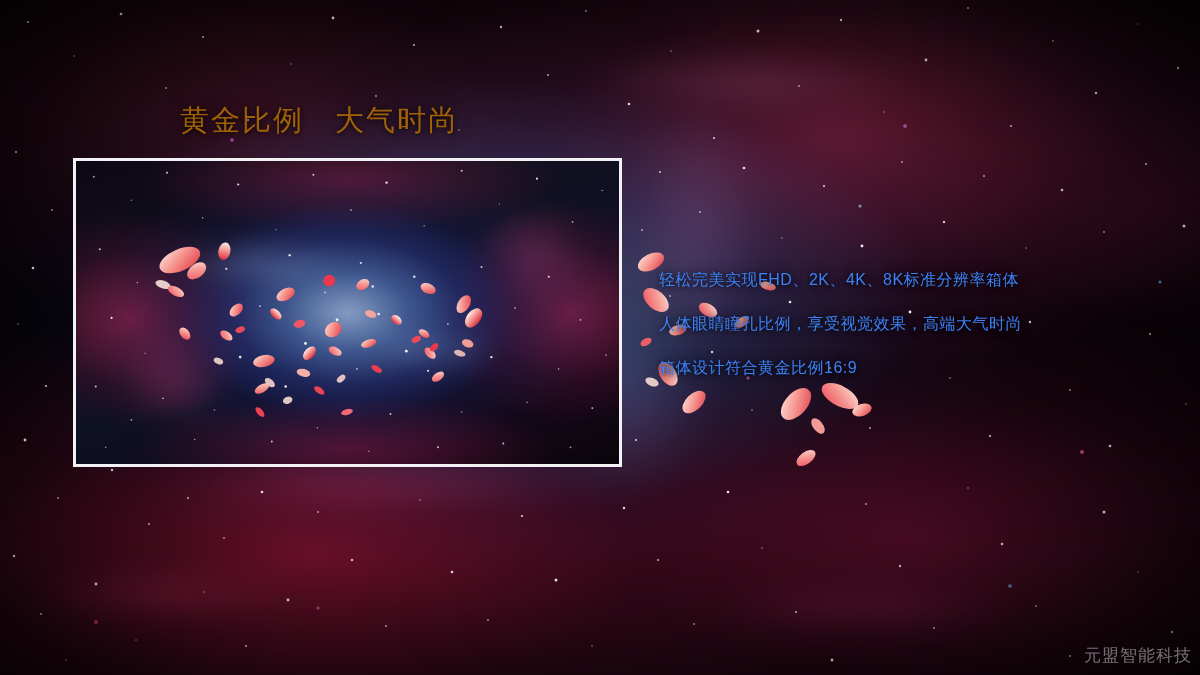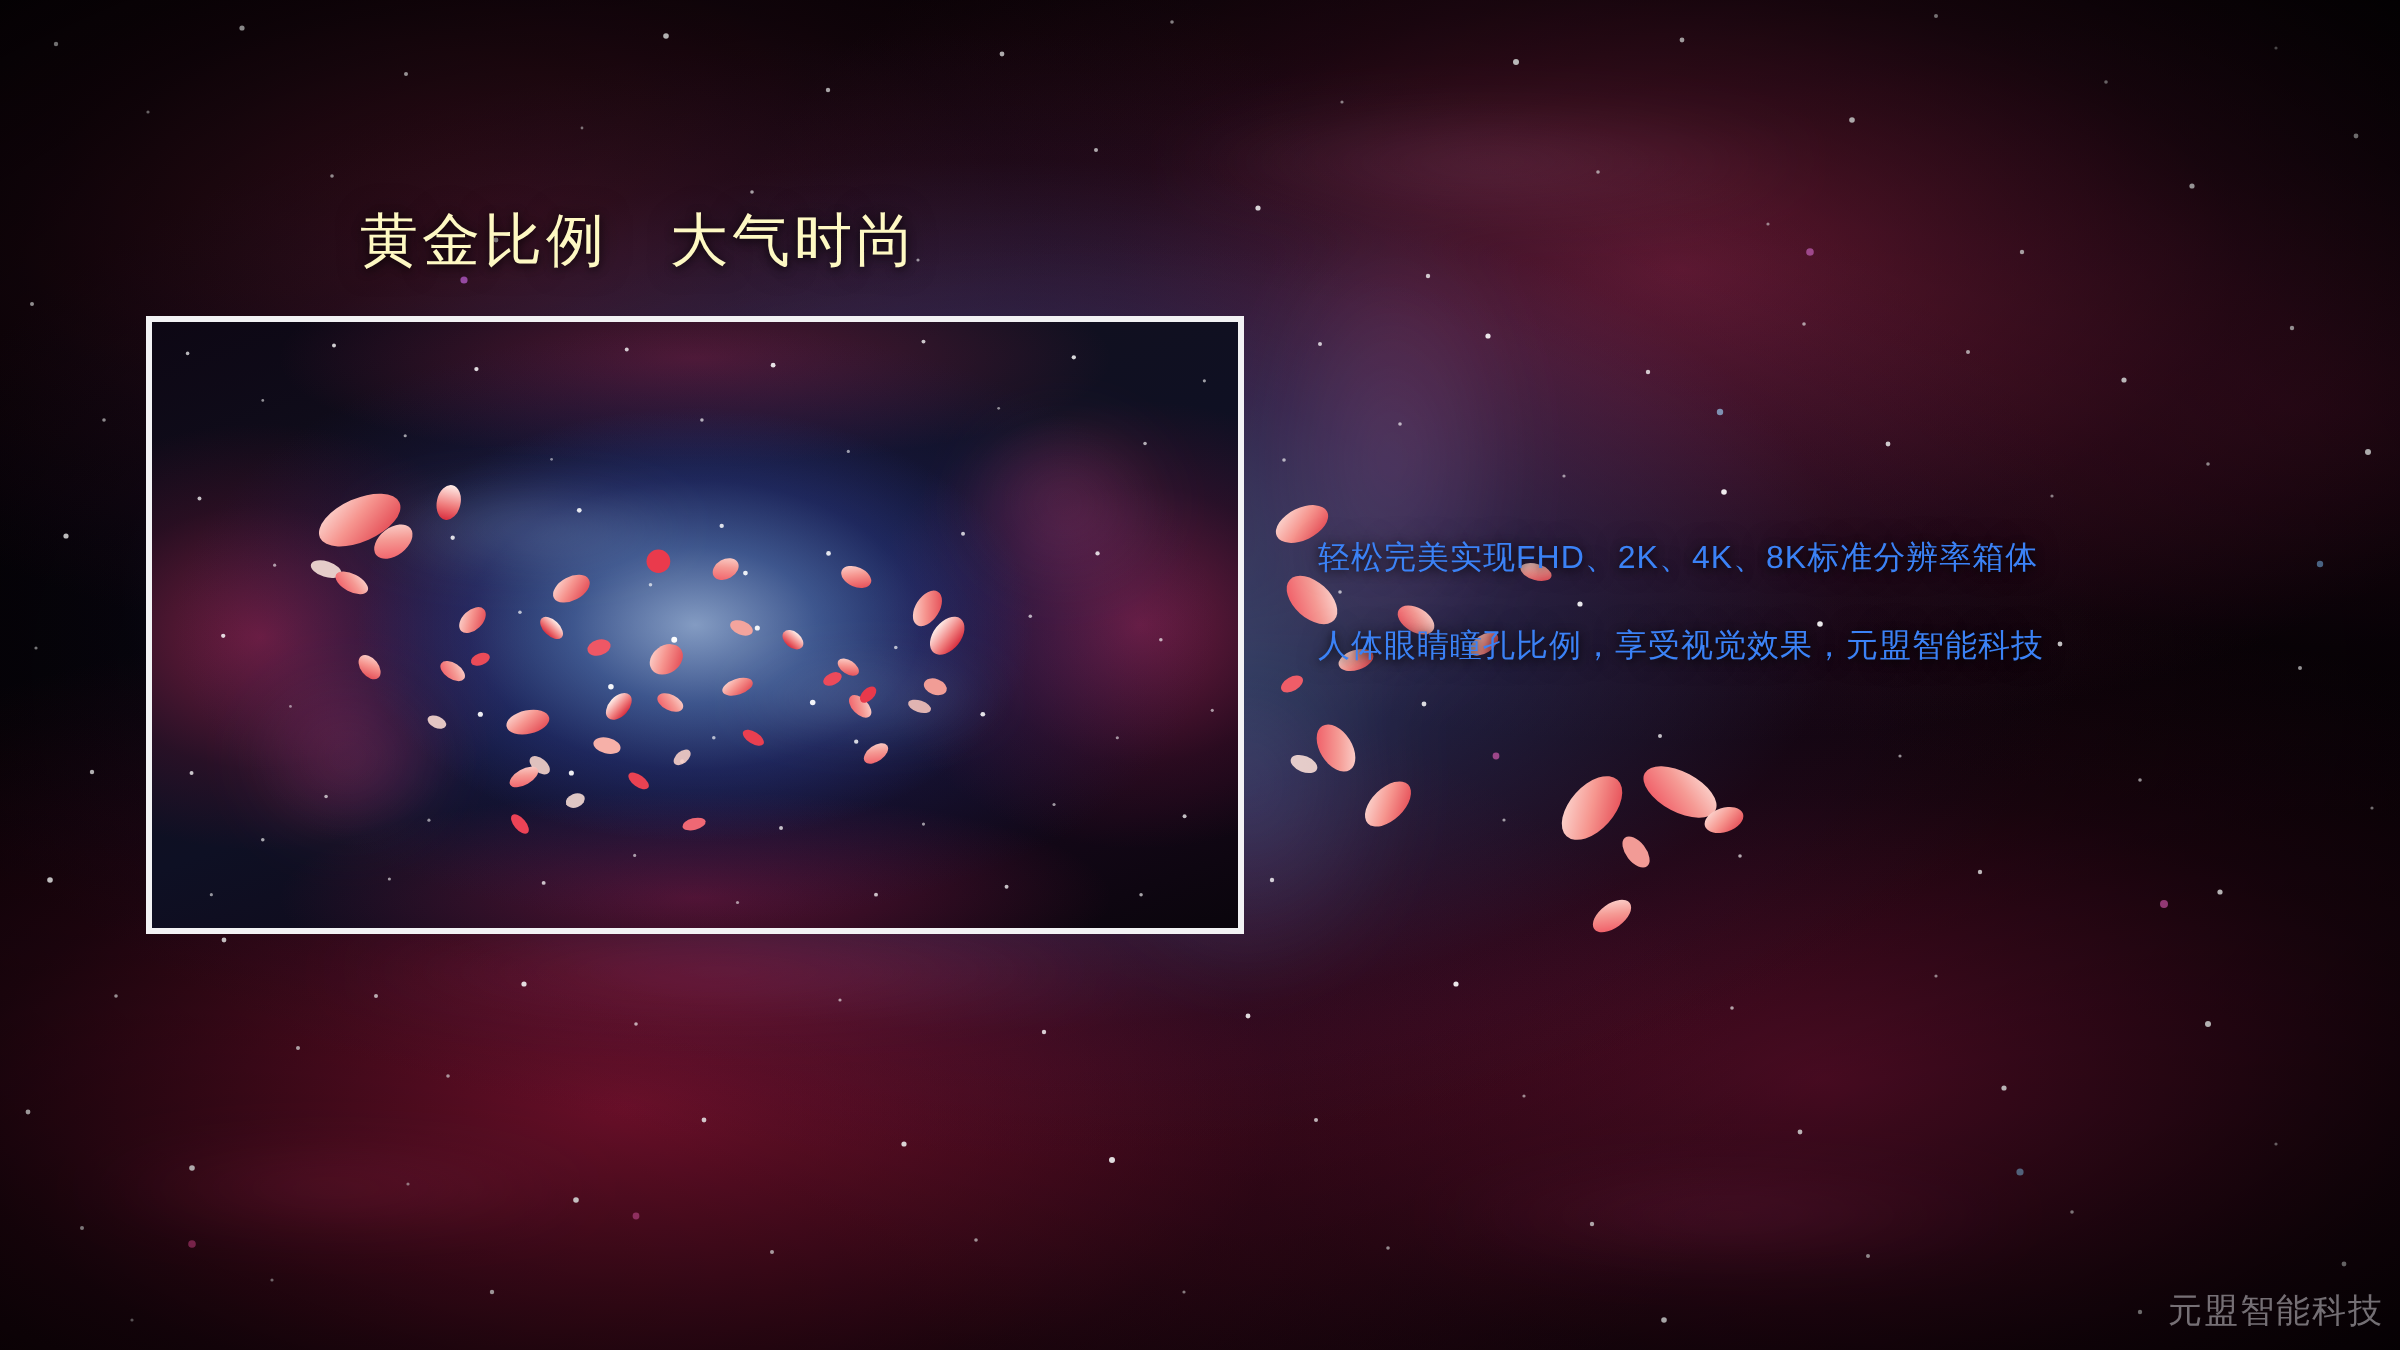--- a/index.html
+++ b/index.html
@@ -90,21 +90,21 @@
   
   .petals-outer{position:absolute;inset:0;pointer-events:none;}
   .petals-outer svg{display:block;width:100%;height:100%;}
 
   
   .slide-title{
     position:absolute;
     left:180px; top:101px;
     font-size:29px;
     letter-spacing:2px;
-    color:#fef9c3;
+    color:#a16207;
     white-space:pre;
     text-shadow:0 1px 5px rgba(0,0,0,0.75), 0 0 14px rgba(0,0,0,0.5);
   }
   .body-block{
     position:absolute;
     left:659px; top:258px;
     width:500px;
   }
   .body-line{
     font-size:16px;
@@ -434,18 +434,19 @@
         <ellipse cx="768" cy="286" rx="8" ry="4" fill="url(#og1)" transform="rotate(16 768 286)" opacity=".95"></ellipse>
         <ellipse cx="646" cy="342" rx="6" ry="3.5" fill="#ef5d68" transform="rotate(-30 646 342)"></ellipse>
       </g>
     </svg>
   </div>
 
   <div class="slide-title">黄金比例　大气时尚</div>
 
   <div class="body-block">
     <div class="body-line">轻松完美实现FHD、2K、4K、8K标准分辨率箱体</div>
-    <div class="body-line">人体眼睛瞳孔比例，享受视觉效果，元盟智能科技</div>
+    <div class="body-line">人体眼睛瞳孔比例，享受视觉效果，高端大气时尚</div>
+    <div class="body-line">箱体设计符合黄金比例16:9</div>
   </div>
 
   <div class="watermark">元盟智能科技</div>
 
 </div>
 
 </body></html>

